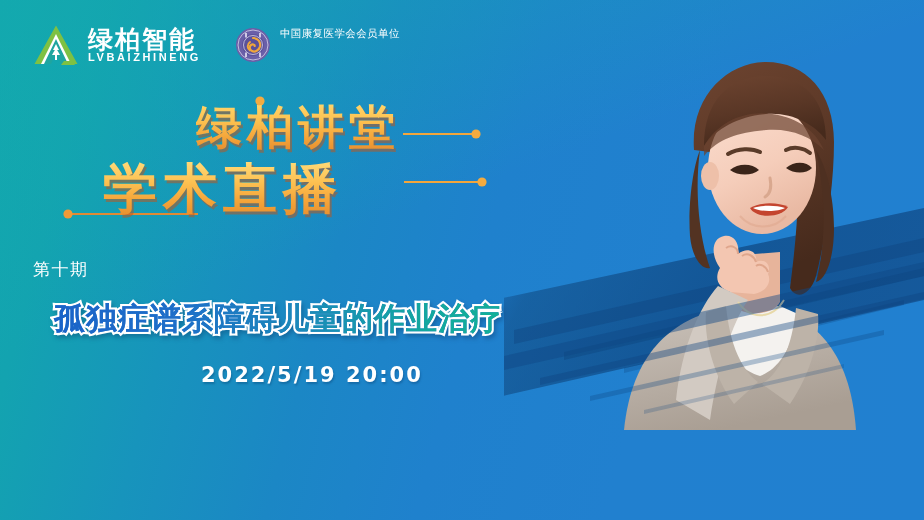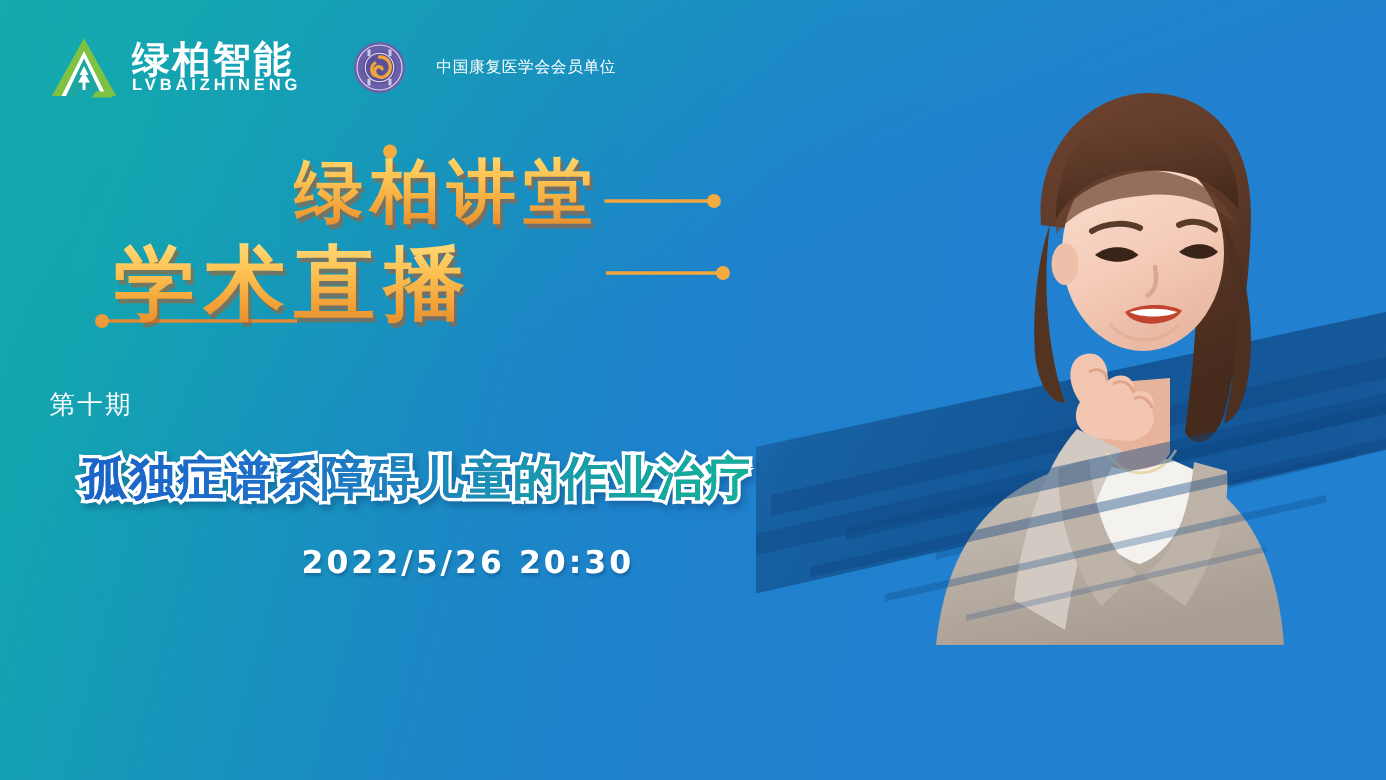--- a/index.html
+++ b/index.html
@@ -38,21 +38,21 @@
   .brand-text { display:flex; flex-direction:column; justify-content:flex-end; line-height:1; }
   .brand-cn {
     font-size:25px; font-weight:bold; color:#ffffff; letter-spacing:2px;
     font-family:"DejaVu Sans","Liberation Sans",sans-serif;
   }
   .brand-en {
     font-size:11px; font-weight:bold; color:#ffffff; letter-spacing:2.6px;
     margin-top:0;
   }
 
-  .assoc { display:flex; align-items:center; gap:20px; }
+  .assoc { display:flex; align-items:flex-start; gap:9px; }
   .assoc-seal { width:36px; height:36px; display:block; }
   .assoc-label {
     font-size:10.5px; color:#ffffff; letter-spacing:0.4px; white-space:nowrap;
     font-family:"DejaVu Sans","Liberation Sans",sans-serif;
   }
 
   
   .decor { position:absolute; inset:0; pointer-events:none; }
 
   
@@ -65,21 +65,21 @@
     font-size:46px; font-weight:bold; letter-spacing:5px;
     font-family:"DejaVu Sans","Liberation Sans",sans-serif;
     background:linear-gradient(180deg,#ffd56a 0%,#fcc04f 38%,#f4a63b 72%,#e8902f 100%);
     -webkit-background-clip:text; background-clip:text;
     color:transparent; -webkit-text-fill-color:transparent;
     filter:drop-shadow(2px 3px 0 rgba(186,88,32,0.55));
     text-decoration:underline;
   }
 
   .title-2 {
-    margin-left:76px; margin-top:12px;
+    margin-left:103px; margin-top:12px;
     font-size:54px; font-weight:bold; letter-spacing:6px;
     font-family:"DejaVu Sans","Liberation Sans",sans-serif;
     background:linear-gradient(180deg,#ffd977 0%,#fdc253 36%,#f5a63a 70%,#e8902f 100%);
     -webkit-background-clip:text; background-clip:text;
     color:transparent; -webkit-text-fill-color:transparent;
     filter:drop-shadow(2px 3px 0 rgba(186,88,32,0.55));
   }
 
   
   .episode {
@@ -191,21 +191,21 @@
   <div class="title-block">
     <span class="title-line title-1">绿柏讲堂</span>
     <span class="title-line title-2">学术直播</span>
   </div>
 
   <div class="episode">第十期</div>
 
   <div class="topic">孤独症谱系障碍儿童的作业治疗</div>
   <div class="topic-fill">孤独症谱系障碍儿童的作业治疗</div>
 
-  <div class="datetime">2022/5/26  20:30</div>
+  <div class="datetime">2022/5/19  20:00</div>
 
   <div class="portrait-zone">
     <svg viewBox="0 0 420 520" width="420" height="520">
       <defs>
         <linearGradient id="bandg" x1="0" y1="0" x2="1" y2="0.25">
           <stop offset="0%" stop-color="#0e3f7f" stop-opacity="0.05"></stop>
           <stop offset="18%" stop-color="#10487f" stop-opacity="0.55"></stop>
           <stop offset="55%" stop-color="#0f4a86" stop-opacity="0.75"></stop>
           <stop offset="100%" stop-color="#0d3f78" stop-opacity="0.6"></stop>
         </linearGradient>

